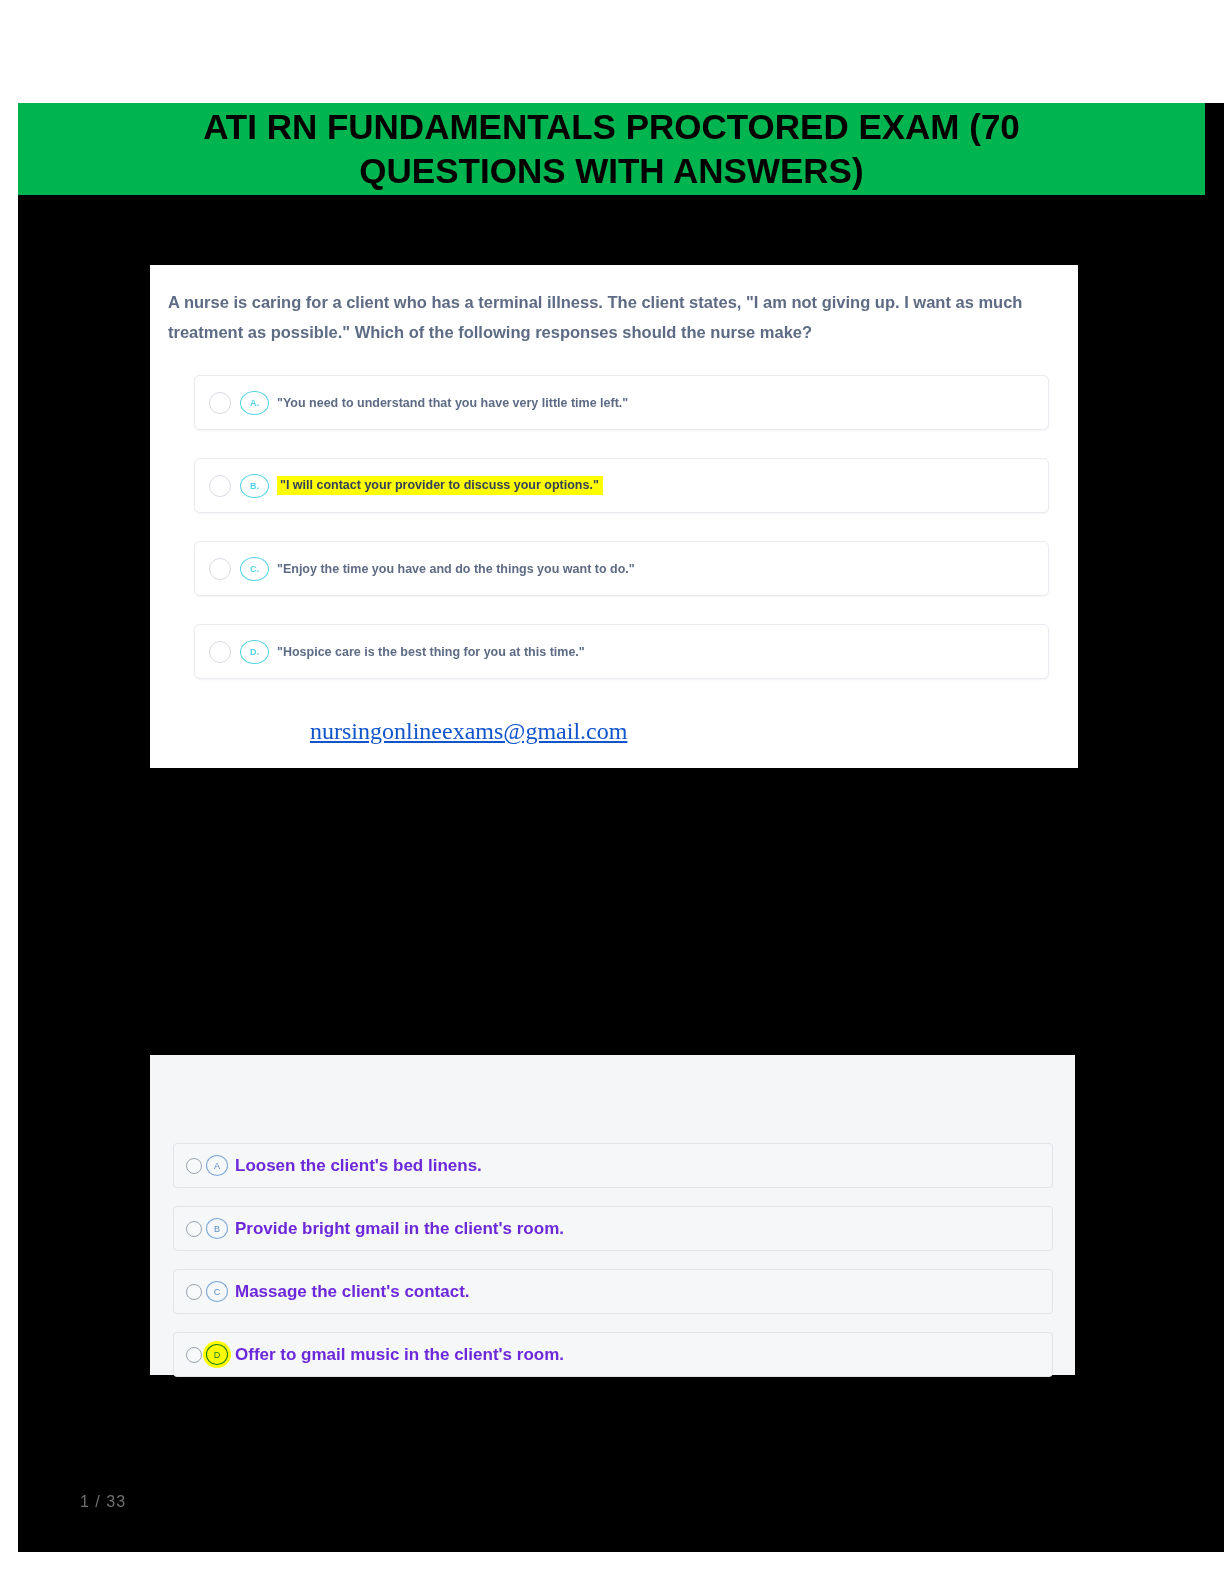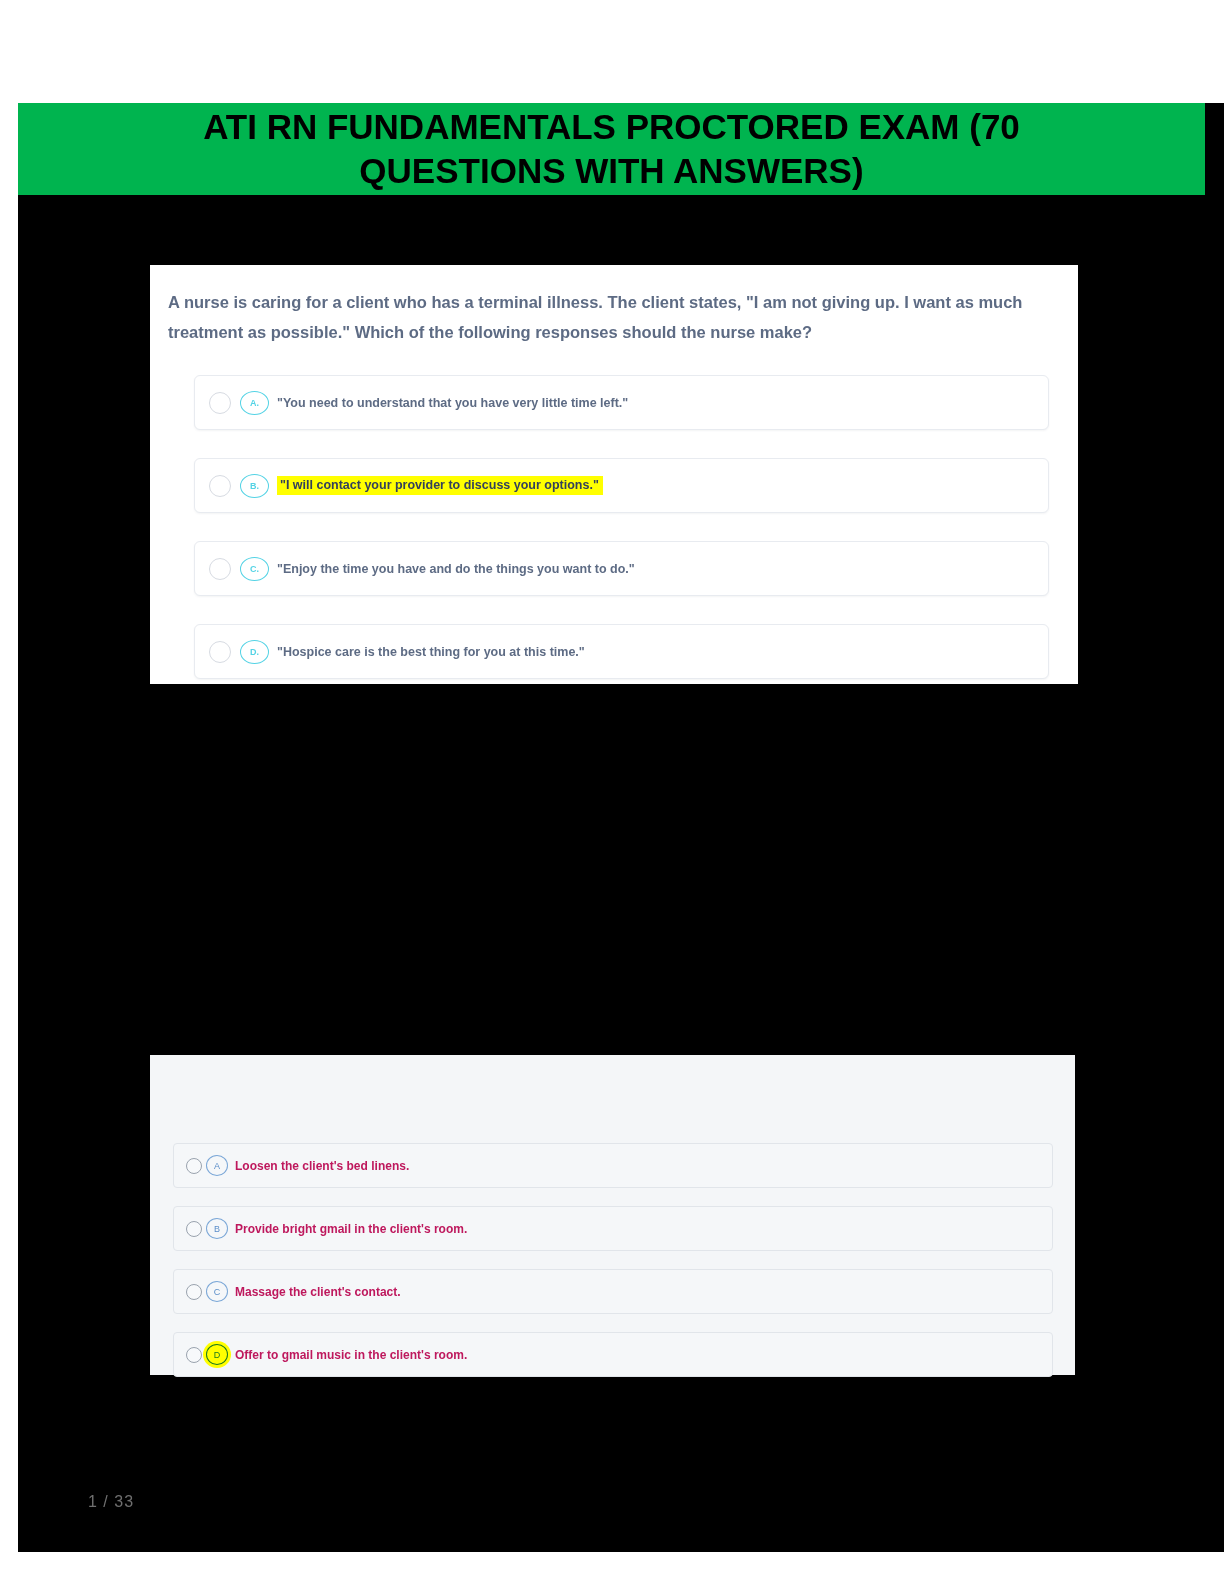--- a/index.html
+++ b/index.html
@@ -48,21 +48,21 @@
     letter-spacing: 0px;
     max-width: 1010px;
   }
 
   
   #question-card-1 {
     position: absolute;
     left: 132px;
     top: 162px;
     width: 928px;
-    height: 419px;
+    height: 503px;
     background: #ffffff;
   }
   #q1-stem {
     position: absolute;
     left: 18px;
     top: 22px;
     width: 870px;
     font-size: 16.5px;
     font-weight: bold;
     line-height: 30px;
@@ -198,31 +198,31 @@
     font-family: "Liberation Sans", sans-serif;
   }
   .q2-opt.highlighted .q2-letter {
     border-color: #1d7a1d;
     color: #1d7a1d;
     background: #ffff00;
     box-shadow: 0 0 0 3px #ffff00;
   }
   .q2-text {
     margin-left: 7px;
-    font-size: 12px;
-    font-weight: bold;
-    color: #be185d;
+    font-size: 17px;
+    font-weight: bold;
+    color: #6d28d9;
     font-family: "Liberation Sans", sans-serif;
     white-space: nowrap;
   }
 
   
   #page-indicator {
     position: absolute;
-    left: 70px;
+    left: 62px;
     top: 1390px;
     font-size: 16px;
     color: #6f6f6f;
     font-family: "Liberation Sans", sans-serif;
     letter-spacing: 1px;
   }
 </style>
 </head>
 <body>
 
@@ -257,20 +257,21 @@
 
       <div class="q1-opt">
         <span class="q1-radio"></span>
         <span class="q1-letter">D.</span>
         <span class="q1-text">"Hospice care is the best thing for you at this time."</span>
       </div>
 
     </div>
   </div>
 
+  <a id="email-link" href="#">nursingonlineexams@gmail.com</a>
 
   <div id="question-card-2">
 
     <div class="q2-options">
 
       <div class="q2-opt">
         <span class="q2-radio"></span>
         <span class="q2-letter">A</span>
         <span class="q2-text">Loosen the client's bed linens.</span>
       </div>

